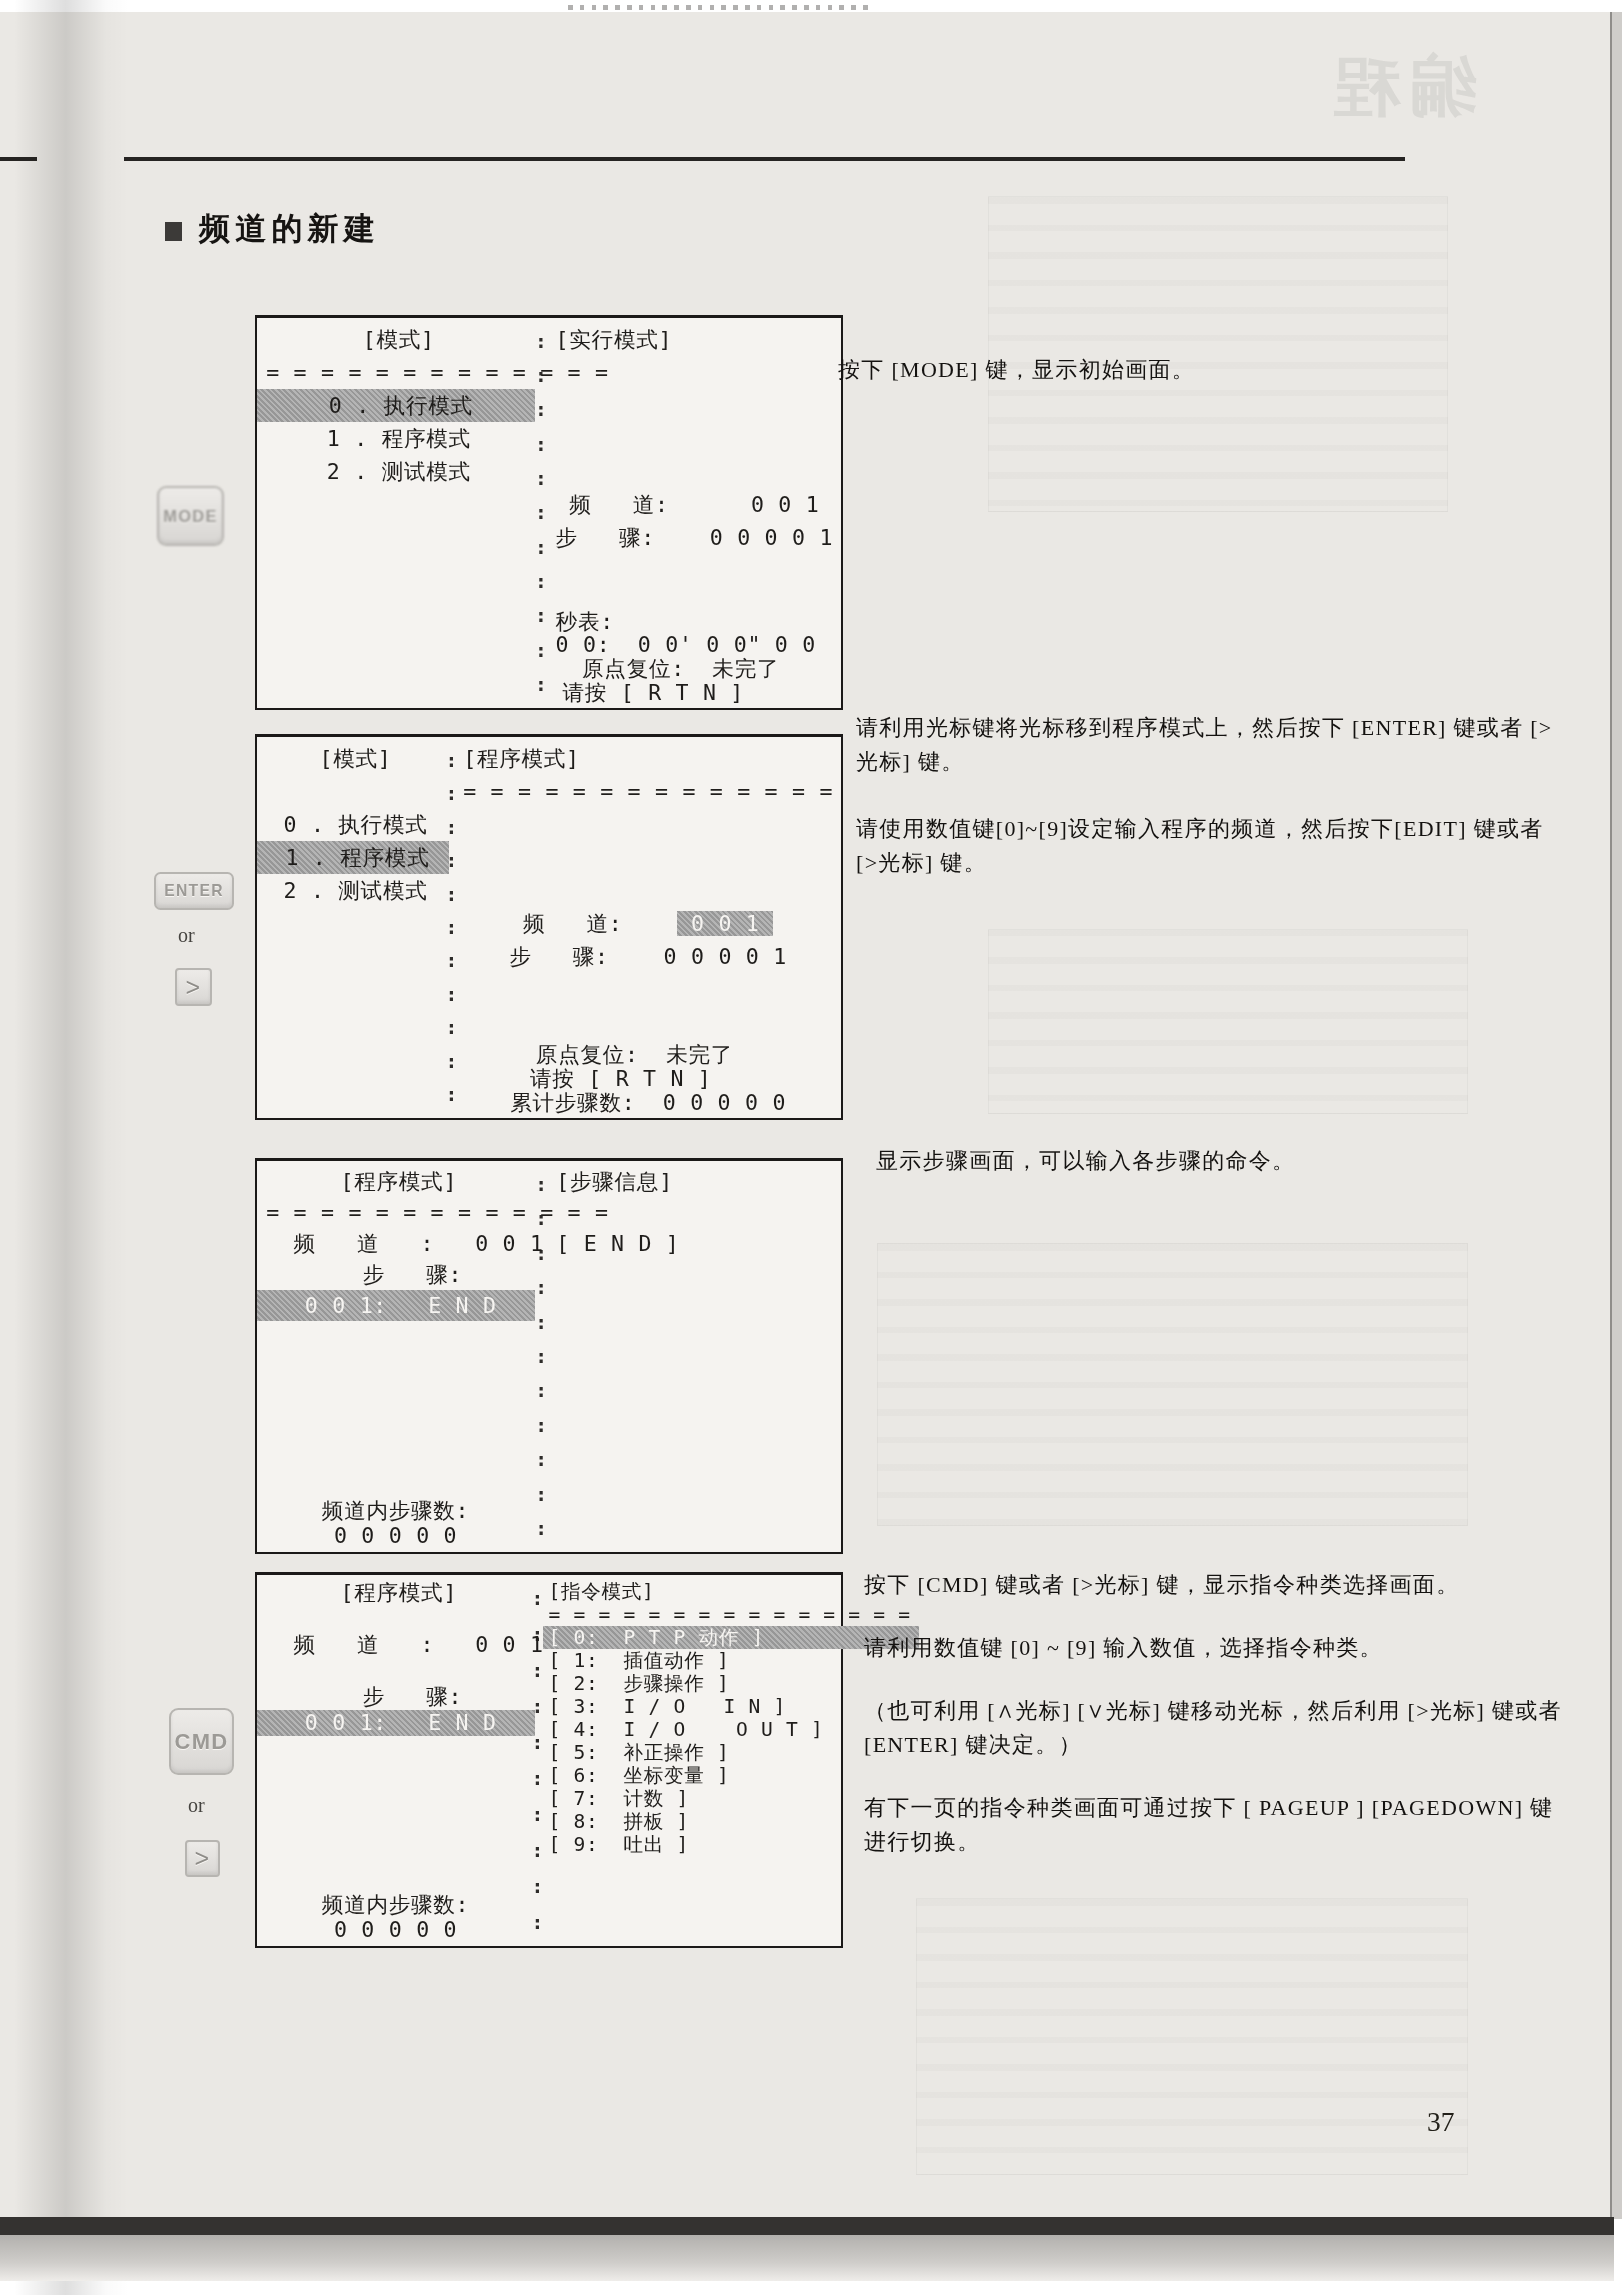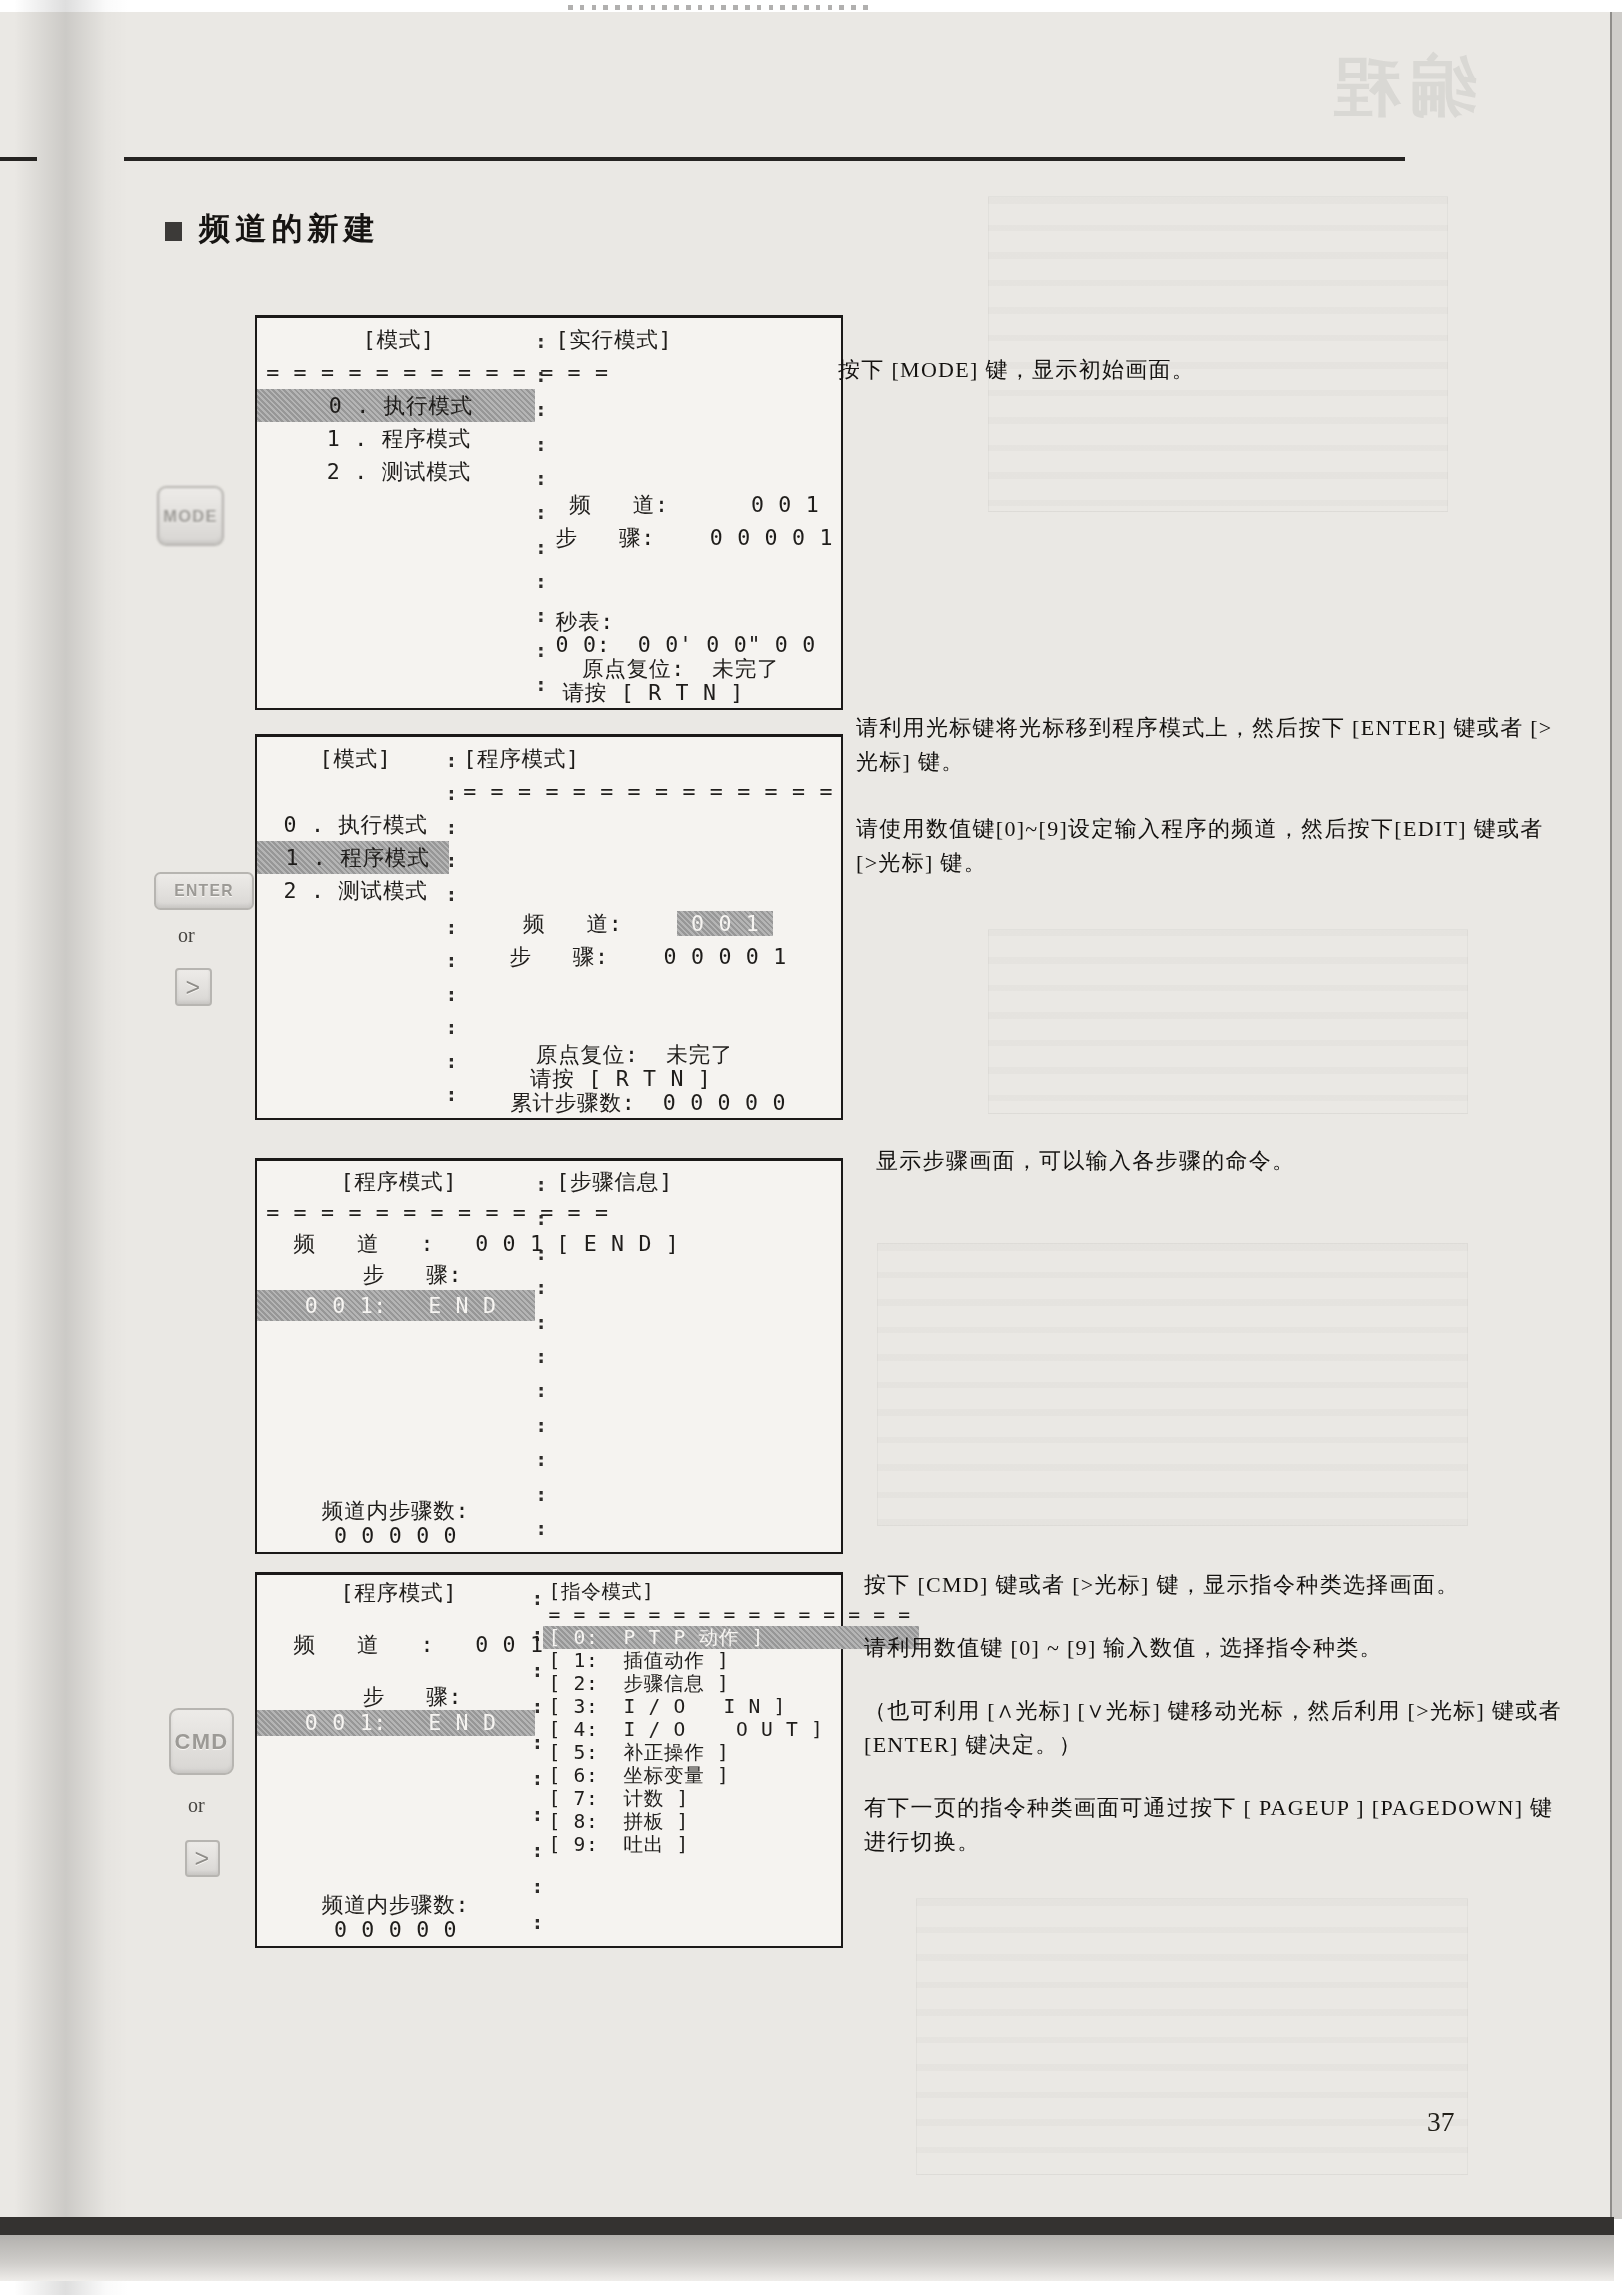--- a/index.html
+++ b/index.html
@@ -78,21 +78,21 @@
   .s4 .col-right{--lh:23px;--fs:19.6px;}
   
   .key{
     position:absolute;box-sizing:border-box;border:2px solid #b7b5b1;border-radius:9.2px;
     background:linear-gradient(180deg,#edebe8 0%,#e2e0dd 55%,#d8d6d3 100%);
     color:#9c9a96;display:flex;align-items:center;justify-content:center;
     font-weight:bold;letter-spacing:1.3px;text-shadow:0 0.7px 0 #f8f6f3;
     box-shadow:inset 0 -2.6px 3.9px rgba(0,0,0,0.08);
   }
   .key-mode{left:157px;top:486px;width:67px;height:60px;font-size:16.4px;filter:blur(0.8px);}
-  .key-enter{left:154px;top:872px;width:100px;height:38px;font-size:15.7px;border-radius:6.5px;filter:blur(0.7px);}
+  .key-enter{left:154px;top:872px;width:80px;height:38px;font-size:15.7px;border-radius:6.5px;filter:blur(0.7px);}
   .key-cmd{left:169px;top:1708px;width:65px;height:67px;font-size:22px;filter:blur(0.4px);}
   .key-cursor{border-radius:3.9px;font-size:25px;font-weight:normal;color:#8e8c88;}
   .key-cursor1{left:175px;top:968px;width:37px;height:38px;}
   .key-cursor2{left:185px;top:1840px;width:35px;height:37px;}
   .or-label{position:absolute;font-family:"Liberation Serif",serif;font-size:20px;color:#45433f;}
   .or1{left:178px;top:924px;}
   .or2{left:188px;top:1794px;}
   
   .note{
     position:absolute;font-family:"Liberation Serif",serif;font-size:22px;line-height:34px;
@@ -280,21 +280,21 @@
       <span>:</span>
       <span>:</span>
       <span>:</span>
     </div>
   <div class="col-right">
       <div class="col-top">
         <div class="tline">[指令模式]</div>
         <div class="tline">= = = = = = = = = = = = = = =</div>
         <div class="tline hl inv">[ 0:  P T P 动作 ]</div>
         <div class="tline">[ 1:  插值动作 ]</div>
-        <div class="tline">[ 2:  步骤信息 ]</div>
+        <div class="tline">[ 2:  步骤操作 ]</div>
         <div class="tline">[ 3:  I / O   I N ]</div>
         <div class="tline">[ 4:  I / O    O U T ]</div>
         <div class="tline">[ 5:  补正操作 ]</div>
         <div class="tline">[ 6:  坐标变量 ]</div>
         <div class="tline">[ 7:  计数 ]</div>
         <div class="tline">[ 8:  拼板 ]</div>
         <div class="tline">[ 9:  吐出 ]</div>
       </div>
       <div class="col-bottom"></div>
     </div>

